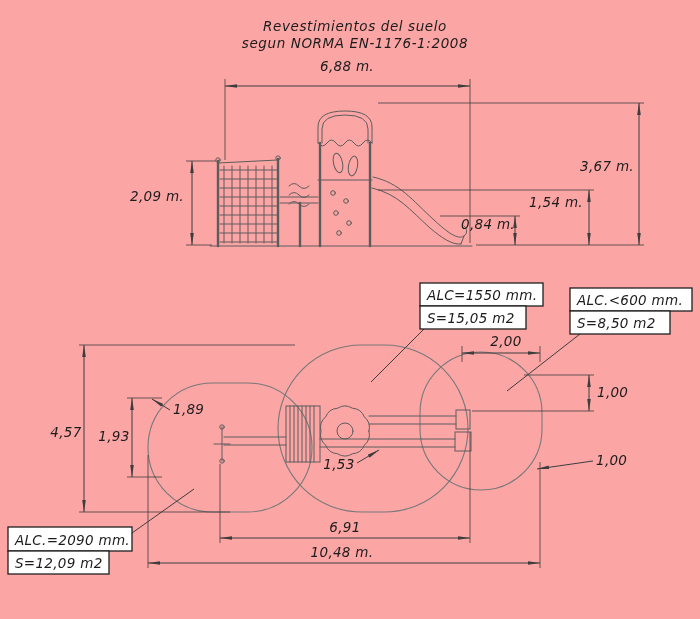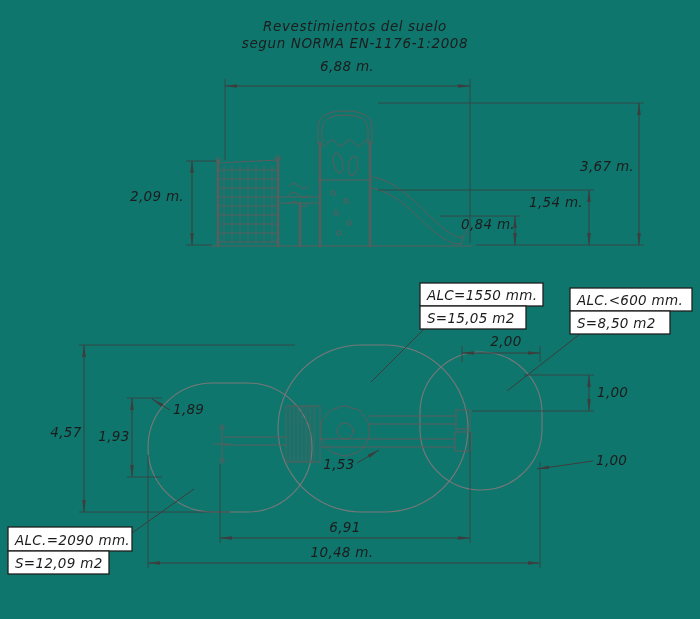--- a/index.html
+++ b/index.html
@@ -1,16 +1,16 @@
 <!DOCTYPE html>
 <html><head>
 <meta charset="utf-8">
 <style>
   html,body{margin:0;padding:0;background:#ffffff;}
-  .canvas{position:relative;width:700px;height:619px;background:#0f766e;overflow:hidden;}
+  .canvas{position:relative;width:700px;height:619px;background:#fca5a5;overflow:hidden;}
   svg{display:block;}
   .t{font-family:"DejaVu Sans",sans-serif;font-style:italic;font-size:13.5px;fill:#1c1c1c;letter-spacing:.3px;}
   .title-t{font-size:13.5px;letter-spacing:.6px;}
   .draw{stroke:#5c5c5c;stroke-width:1;fill:none;stroke-linecap:round;}
   .draw-bold{stroke:#5c5c5c;stroke-width:2.4;fill:none;stroke-linecap:round;}
   .area{stroke:#787878;stroke-width:1.1;fill:none;}
   .dim{stroke:#3d3d3d;stroke-width:1;fill:none;}
   .ext{stroke:#3d3d3d;stroke-width:.8;fill:none;}
   .box{stroke:#1f1f1f;stroke-width:1.3;fill:#ffffff;}
 </style>

